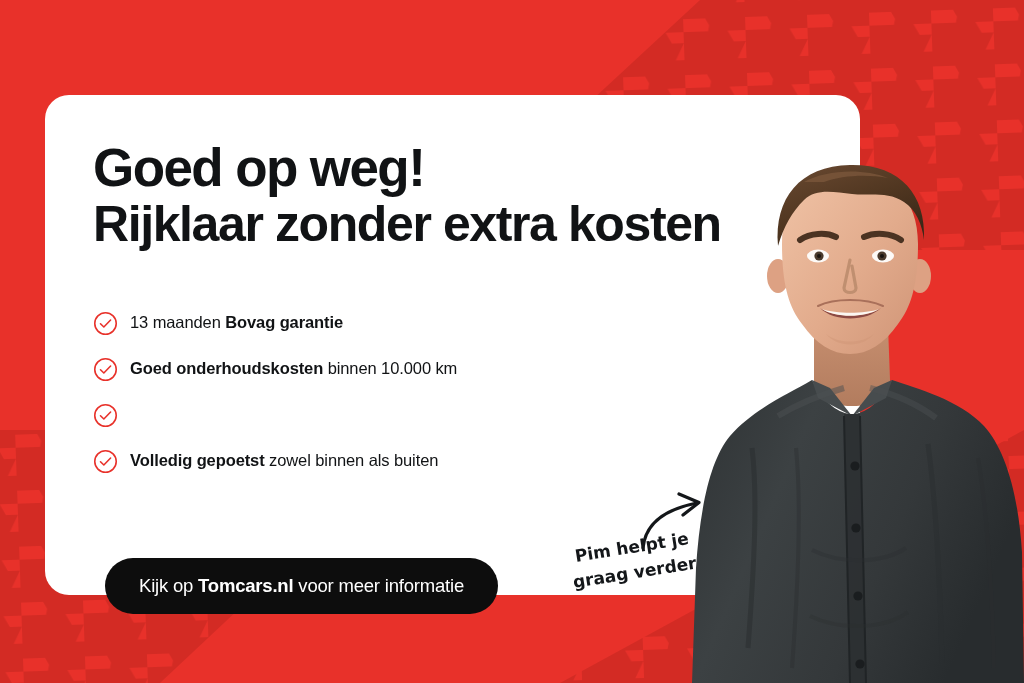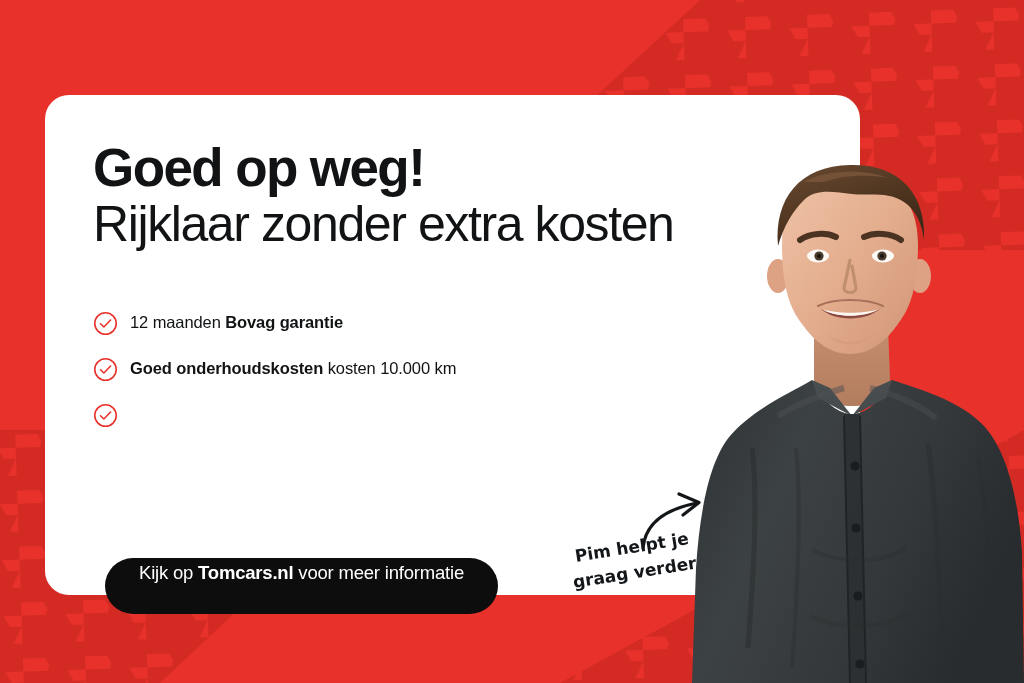--- a/index.html
+++ b/index.html
@@ -30,21 +30,21 @@
   }
 
   
   #headline-block { position:absolute; left:48px; top:45px; width:700px; }
   .h-line1 {
     font-size:53px; font-weight:700; color:#111315;
     letter-spacing:-1.6px; line-height:1.04;
     white-space:nowrap;
   }
   .h-line2 {
-    font-size:50px; font-weight:400; color:#111315;
+    font-size:50px; font-weight:700; color:#111315;
     letter-spacing:-1.4px; line-height:1.1;
     margin-top:2px; white-space:nowrap;
   }
 
   
   #bullets { position:absolute; left:48px; top:205px; width:700px; }
   .bullet {
     display:flex; align-items:center;
     height:46px;
   }
@@ -87,21 +87,21 @@
   #photo svg { display:block; }
 
   
   #cta {
     position:absolute;
     left:105px; top:558px;
     height:56px;
     padding:4px 34px;
     background:#0d0d0d;
     border-radius:28px;
-    display:flex; 
+    display:flex; align-items:center;
     z-index:5;
   }
   #cta .cta-text {
     color:#ffffff; font-size:18.5px;
     letter-spacing:-0.2px; white-space:nowrap;
   }
   #cta .cta-text b { font-weight:700; }
 </style>
 </head>
 <body>
@@ -151,42 +151,51 @@
     </div>
 
     <div id="bullets">
 
       <div class="bullet">
         <svg class="bullet-icon" viewBox="0 0 24 24" aria-hidden="true">
           <circle cx="12" cy="12" r="10.3" fill="none" stroke="#e8312a" stroke-width="1.5"></circle>
           <path d="M7.2 12.3 L10.4 15.4 L16.9 8.7" fill="none" stroke="#e8312a" stroke-width="1.5" stroke-linecap="round" stroke-linejoin="round"></path>
         </svg>
         <div class="bullet-text">
-          <span>12 maanden </span><b>Bovag garantie</b><span></span>
+          <span>13 maanden </span><b>Bovag garantie</b><span></span>
         </div>
       </div>
 
 
       <div class="bullet">
         <svg class="bullet-icon" viewBox="0 0 24 24" aria-hidden="true">
           <circle cx="12" cy="12" r="10.3" fill="none" stroke="#e8312a" stroke-width="1.5"></circle>
           <path d="M7.2 12.3 L10.4 15.4 L16.9 8.7" fill="none" stroke="#e8312a" stroke-width="1.5" stroke-linecap="round" stroke-linejoin="round"></path>
         </svg>
         <div class="bullet-text">
-          <span></span><b>Goed onderhoudskosten</b><span> kosten 10.000 km</span>
+          <span></span><b>Goed onderhoudskosten</b><span> binnen 10.000 km</span>
         </div>
       </div>
 
       <div class="bullet">
         <svg class="bullet-icon" viewBox="0 0 24 24" aria-hidden="true">
           <circle cx="12" cy="12" r="10.3" fill="none" stroke="#e8312a" stroke-width="1.5"></circle>
           <path d="M7.2 12.3 L10.4 15.4 L16.9 8.7" fill="none" stroke="#e8312a" stroke-width="1.5" stroke-linecap="round" stroke-linejoin="round"></path>
         </svg>
       </div>
 
+      <div class="bullet">
+        <svg class="bullet-icon" viewBox="0 0 24 24" aria-hidden="true">
+          <circle cx="12" cy="12" r="10.3" fill="none" stroke="#e8312a" stroke-width="1.5"></circle>
+          <path d="M7.2 12.3 L10.4 15.4 L16.9 8.7" fill="none" stroke="#e8312a" stroke-width="1.5" stroke-linecap="round" stroke-linejoin="round"></path>
+        </svg>
+        <div class="bullet-text">
+          <span></span><b>Volledig gepoetst</b><span> zowel binnen als buiten</span>
+        </div>
+      </div>
 
     </div>
 
     <div id="note">
       <svg id="note-arrow" viewBox="0 0 80 62" aria-hidden="true">
         <path d="M8,58 C10,36 26,20 62,13" fill="none" stroke="#14171a" stroke-width="3.2" stroke-linecap="round"></path>
         <path d="M44,4 L64,12.5 L48,25" fill="none" stroke="#14171a" stroke-width="3.2" stroke-linecap="round" stroke-linejoin="round"></path>
       </svg>
       <div class="note-line note-l1">Pim helpt je</div>
       <div class="note-line note-l2">graag verder!</div>

